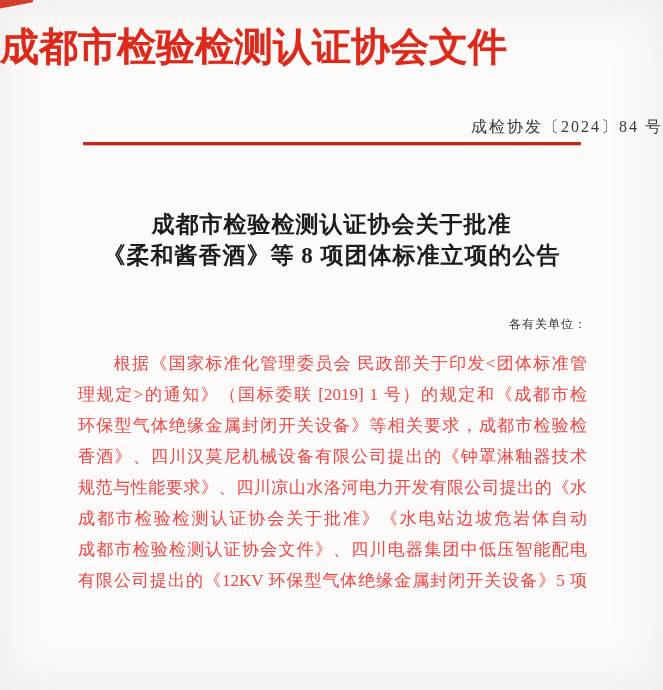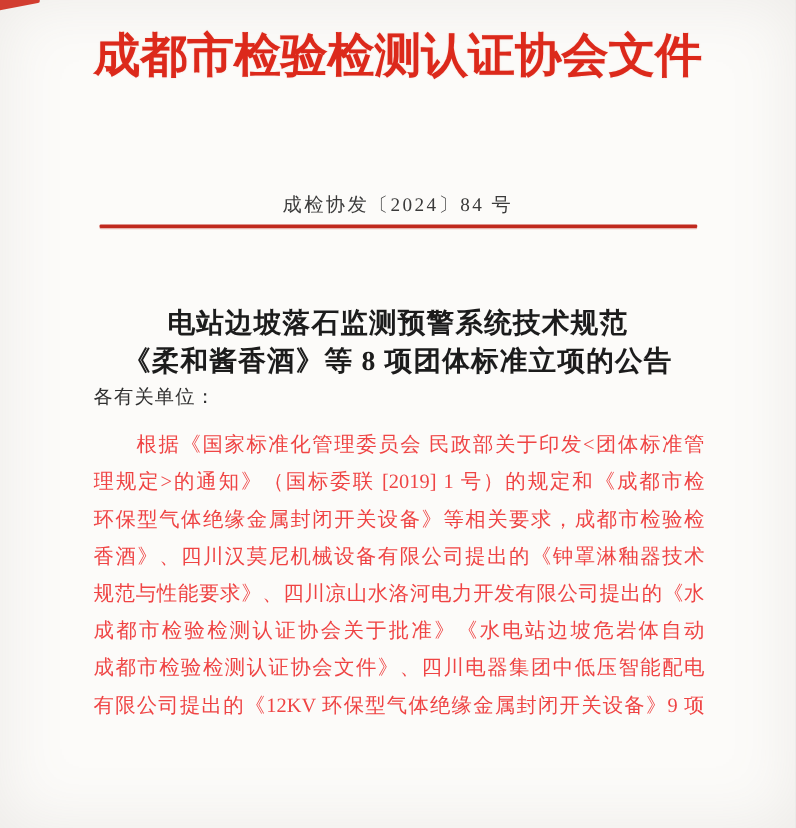--- a/index.html
+++ b/index.html
@@ -24,31 +24,30 @@
     width: 40px;
     height: 9px;
     background: #cf2e1f;
     border-radius: 2px;
     transform: rotate(-11deg);
     opacity: 0.92;
   }
   .header-title {
     margin: 0;
     padding-top: 18px;
-    text-align: center;
     font-size: 39px;
     font-weight: 700;
     line-height: 1.5;
     letter-spacing: 0px;
     color: #dc291b;
     text-shadow: 0 0 1px rgba(220, 41, 27, 0.35);
   }
   .doc-number {
-    margin-top: 84px;
-    text-align: center;
+    margin-top: 39px;
+    text-align: right;
     font-size: 16px;
     line-height: 22px;
     letter-spacing: 2px;
     color: #3a3a3a;
   }
   .red-divider {
     width: 498px;
     height: 3px;
     margin: 4px auto 0 auto;
     background: #c0291e;
@@ -62,23 +61,25 @@
     font-weight: 700;
     line-height: 31px;
     letter-spacing: 1px;
     color: #1c1c1c;
   }
   .body-block {
     padding: 0 76px 0 78px;
     color: #303030;
   }
   .salutation {
-    font-size: 16px;
+    margin-top: 38px;
+    font-size: 12px;
     line-height: 31px;
     letter-spacing: 1px;
+    text-align: right;
   }
   .para {
     margin-top: 8px;
   }
   .para-line {
     font-size: 17px;
     line-height: 31px;
     white-space: nowrap;
     overflow: hidden;
     text-align: justify;
@@ -96,32 +97,32 @@
 
   <div class="corner-mark"></div>
 
   <div class="header-title">成都市检验检测认证协会文件</div>
 
   <div class="doc-number">成检协发〔2024〕84 号</div>
 
   <div class="red-divider"></div>
 
   <div class="doc-title">
-    <div>电站边坡落石监测预警系统技术规范</div>
+    <div>成都市检验检测认证协会关于批准</div>
     <div>《柔和酱香酒》等 8 项团体标准立项的公告</div>
   </div>
 
   <div class="body-block">
     <div class="salutation">各有关单位：</div>
 
     <div class="para">
       <div class="para-line indent">根据《国家标准化管理委员会 民政部关于印发&lt;团体标准管</div>
       <div class="para-line">理规定&gt;的通知》（国标委联 [2019] 1 号）的规定和《成都市检</div>
       <div class="para-line">环保型气体绝缘金属封闭开关设备》等相关要求，成都市检验检</div>
       <div class="para-line">香酒》、四川汉莫尼机械设备有限公司提出的《钟罩淋釉器技术</div>
       <div class="para-line">规范与性能要求》、四川凉山水洛河电力开发有限公司提出的《水</div>
       <div class="para-line">成都市检验检测认证协会关于批准》《水电站边坡危岩体自动</div>
       <div class="para-line">成都市检验检测认证协会文件》、四川电器集团中低压智能配电</div>
-      <div class="para-line">有限公司提出的《12KV 环保型气体绝缘金属封闭开关设备》9 项</div>
+      <div class="para-line">有限公司提出的《12KV 环保型气体绝缘金属封闭开关设备》5 项</div>
     </div>
   </div>
 
 </div>
 
 </body></html>

